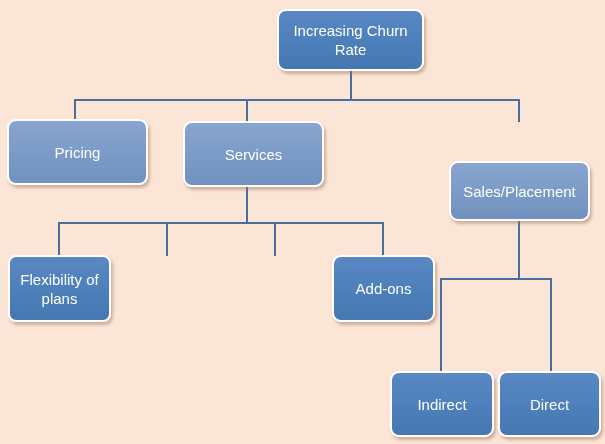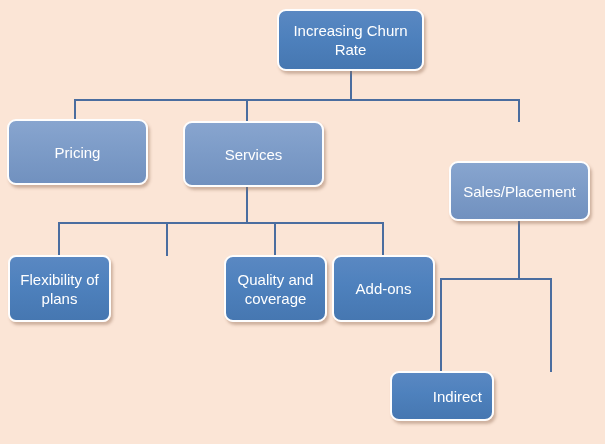--- a/index.html
+++ b/index.html
@@ -59,24 +59,24 @@
   <div class="node fill-light" style="left:183px;top:121px;width:141px;height:66px;">
     <span>Services</span>
   </div>
   <div class="node fill-light" style="left:449px;top:121px;width:141px;height:60px;margin-top:40px;">
     <span>Sales/Placement</span>
   </div>
 
   <div class="node fill-dark" style="left:8px;top:255px;width:103px;height:67px;border-radius:8px;">
     <span>Flexibility of plans</span>
   </div>
-  <div class="node fill-dark" style="left:224px;top:255px;width:103px;height:67px;">
-    <span>Quality and coverage</span>
-  </div>
   <div class="node fill-dark" style="left:332px;top:255px;width:103px;height:67px;">
     <span>Add-ons</span>
   </div>
 
-  <div class="node fill-dark" style="left:390px;top:371px;width:104px;height:50px;justify-content:flex-end;">
+  <div class="node fill-dark" style="left:390px;top:371px;width:104px;height:66px;">
     <span>Indirect</span>
+  </div>
+  <div class="node fill-dark" style="left:498px;top:371px;width:103px;height:66px;">
+    <span>Direct</span>
   </div>
 
 </div>
 
 </body></html>

